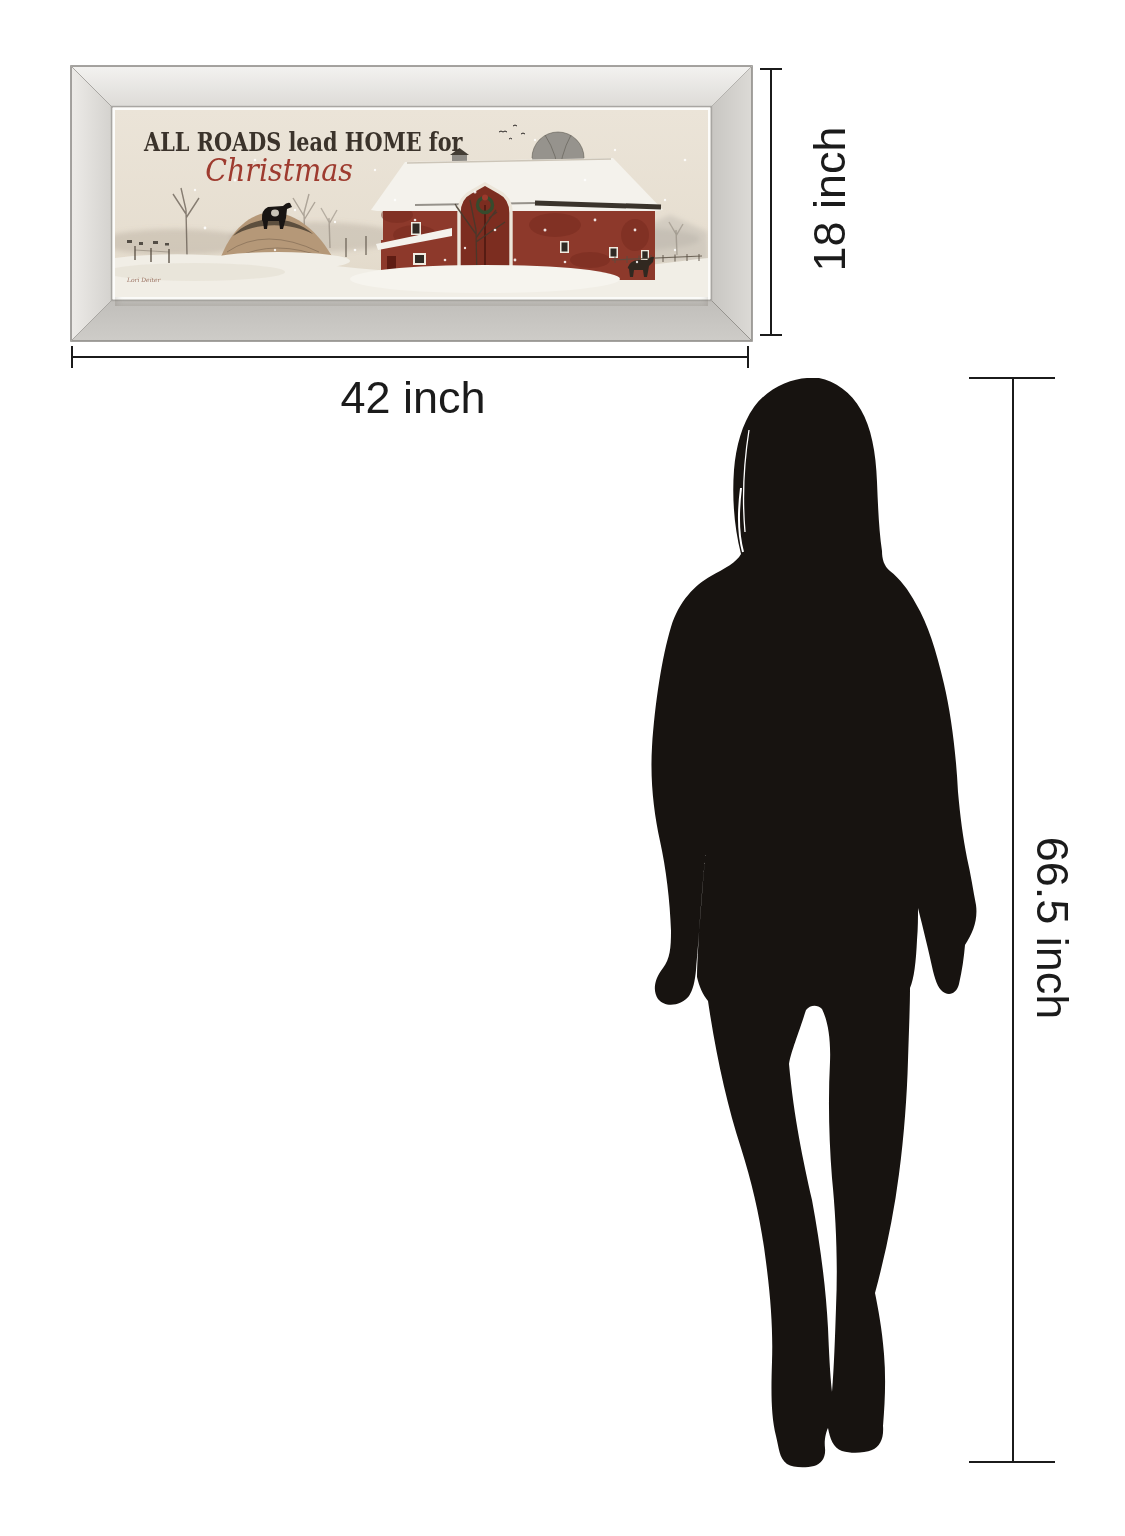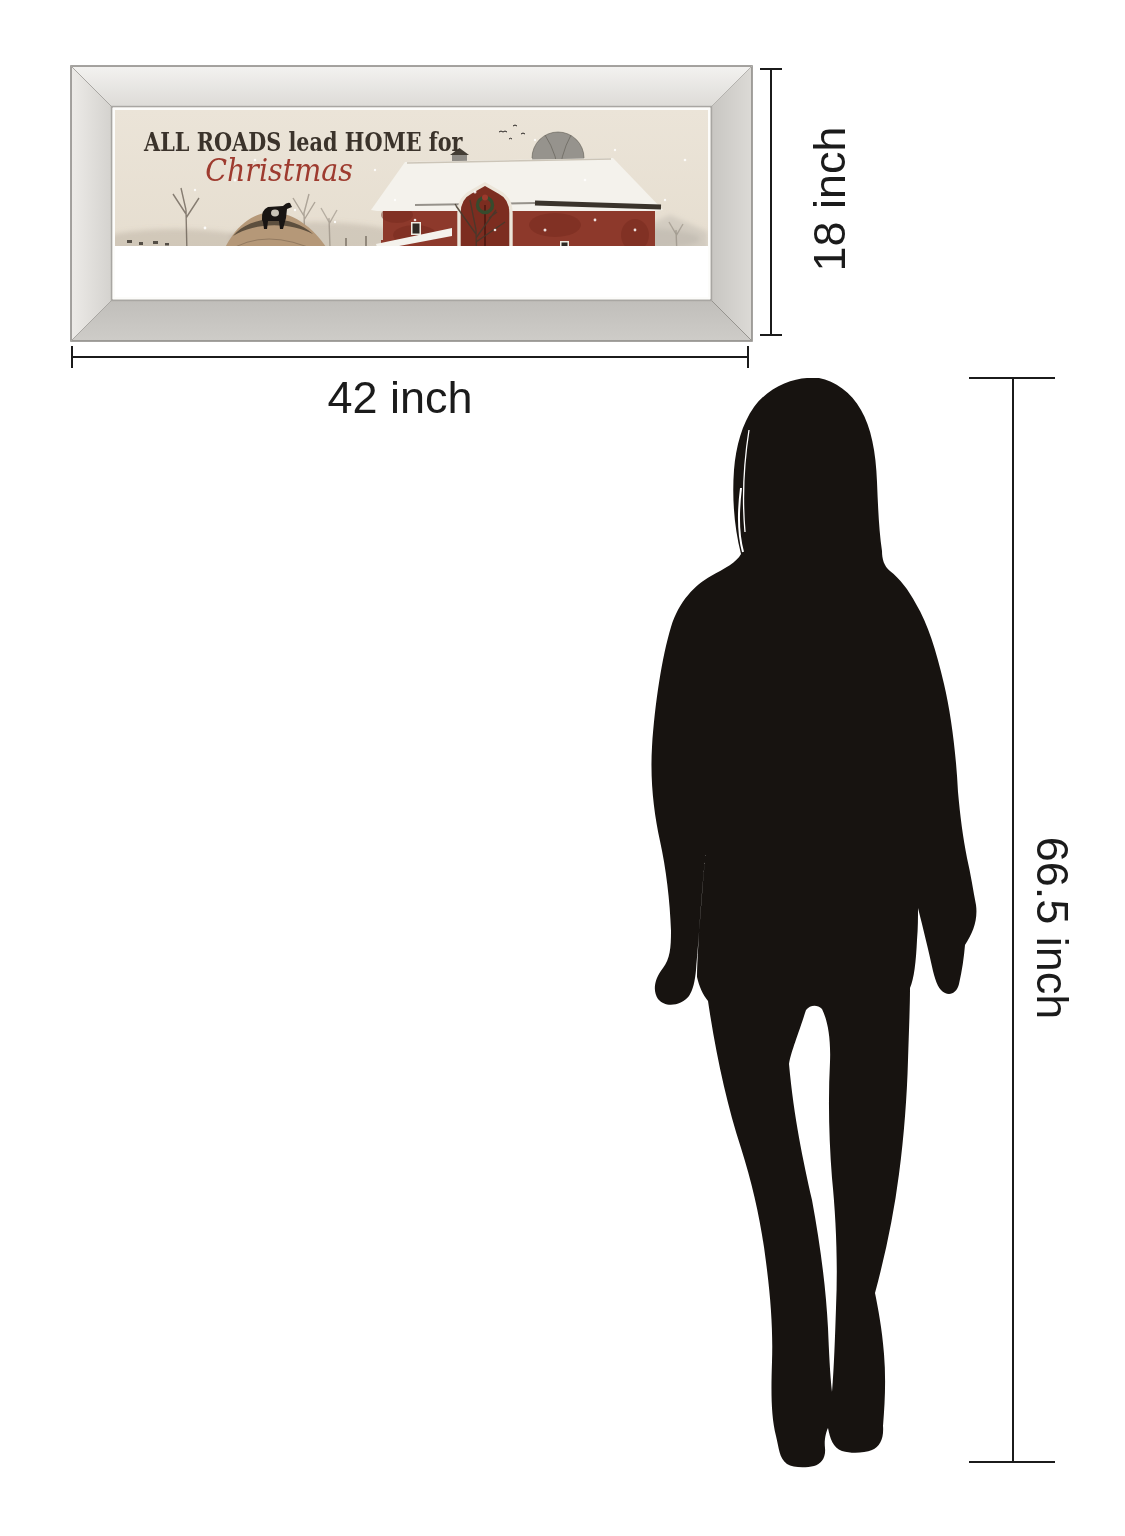--- a/index.html
+++ b/index.html
@@ -1,38 +1,38 @@
 <!DOCTYPE html>
 <html><head>
 <meta charset="utf-8">
 <style>
   html,body{margin:0;padding:0;background:#fff;}
   #canvas{position:relative;width:1125px;height:1536px;background:#fff;overflow:hidden;
           font-family:"Liberation Sans",sans-serif;}
   
   #frame{position:absolute;left:70px;top:65px;width:683px;height:277px;}
   #frame svg{position:absolute;left:0;top:0;}
-  #art{position:absolute;left:45px;top:45px;width:593px;height:136px;overflow:hidden;
+  #art{position:absolute;left:45px;top:45px;width:593px;height:196px;overflow:hidden;
        box-shadow:inset 0 0 9px rgba(90,82,70,.28);}
   #art .scene{position:absolute;left:0;top:0;}
   .art-title1{position:absolute;left:0px;top:17px;width:290px;text-align:center;
       font-family:"DejaVu Serif",serif;font-size:26px;font-weight:700;color:#3b332b;
       transform:scaleX(.8);transform-origin:center top;letter-spacing:0px;white-space:nowrap;}
   .art-title2{position:absolute;left:19px;top:42px;width:290px;text-align:center;
       font-family:"DejaVu Serif",serif;font-style:italic;font-size:31px;color:#9e3b2f;
       transform:scaleX(.92);transform-origin:center top;white-space:nowrap;}
   .art-sig{position:absolute;left:12px;top:166px;font-family:"DejaVu Serif",serif;
       font-style:italic;font-size:6px;color:#8a5a48;opacity:.85;}
   
   .dim-line,.dim-tick{position:absolute;background:#1b1b1b;}
   .dim-label{position:absolute;color:#1b1b1b;font-size:45px;white-space:nowrap;}
   #w-line{left:73px;top:356px;width:674px;height:2px;}
   #w-tick-l{left:71px;top:346px;width:2px;height:22px;}
   #w-tick-r{left:747px;top:346px;width:2px;height:22px;}
-  #w-label{left:180px;top:372px;width:440px;text-align:center;}
+  #w-label{left:193px;top:372px;width:440px;text-align:center;}
   #h-line{left:770px;top:68px;width:2px;height:268px;}
   #h-tick-t{left:760px;top:68px;width:22px;height:2px;}
   #h-tick-b{left:760px;top:334px;width:22px;height:2px;}
   #h-label{left:830px;top:199px;transform:translate(-50%,-50%) rotate(-90deg);}
   #p-line{left:1012px;top:377px;width:2px;height:1086px;}
   #p-tick-t{left:969px;top:377px;width:86px;height:2px;}
   #p-tick-b{left:969px;top:1461px;width:86px;height:2px;}
   #p-label{left:1052px;top:928px;transform:translate(-50%,-50%) rotate(90deg);}
   
   #silhouette{position:absolute;left:640px;top:372px;}

